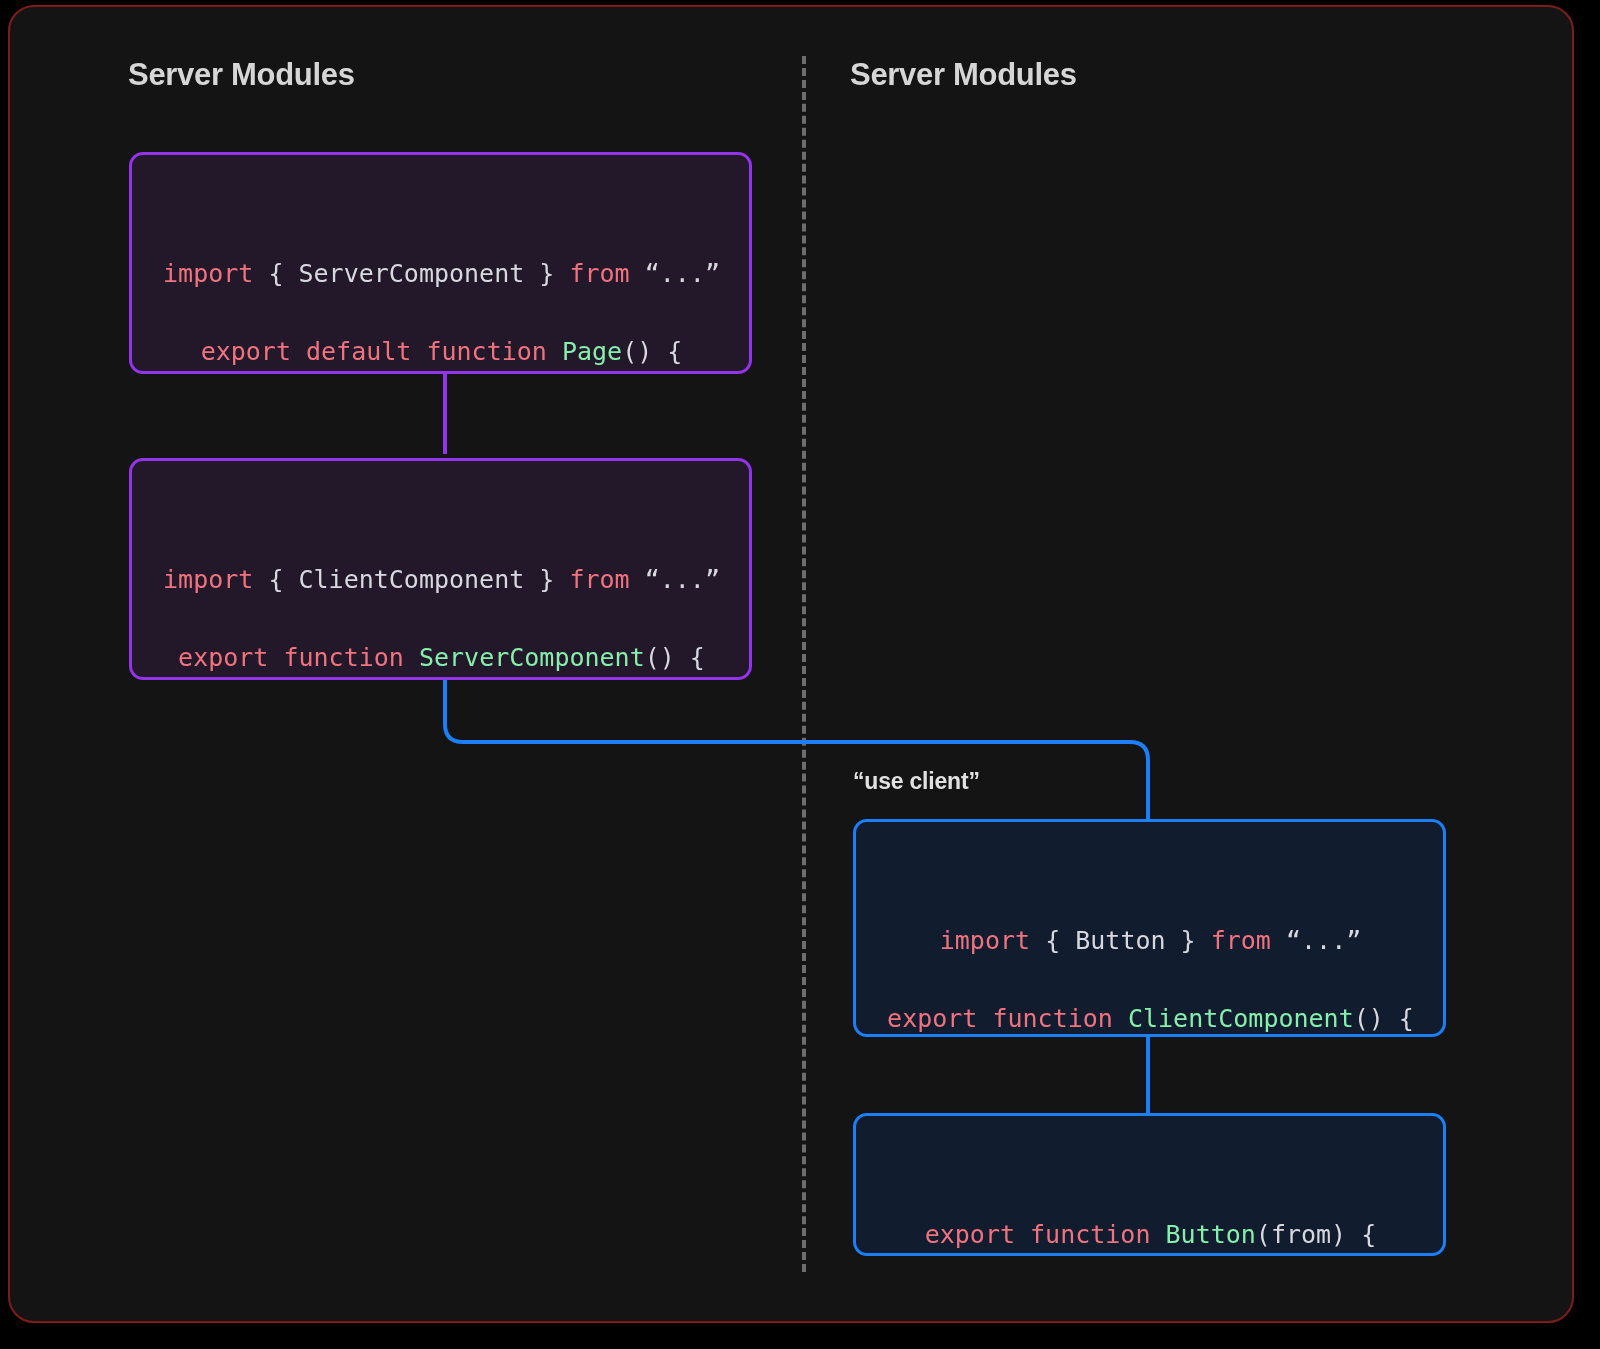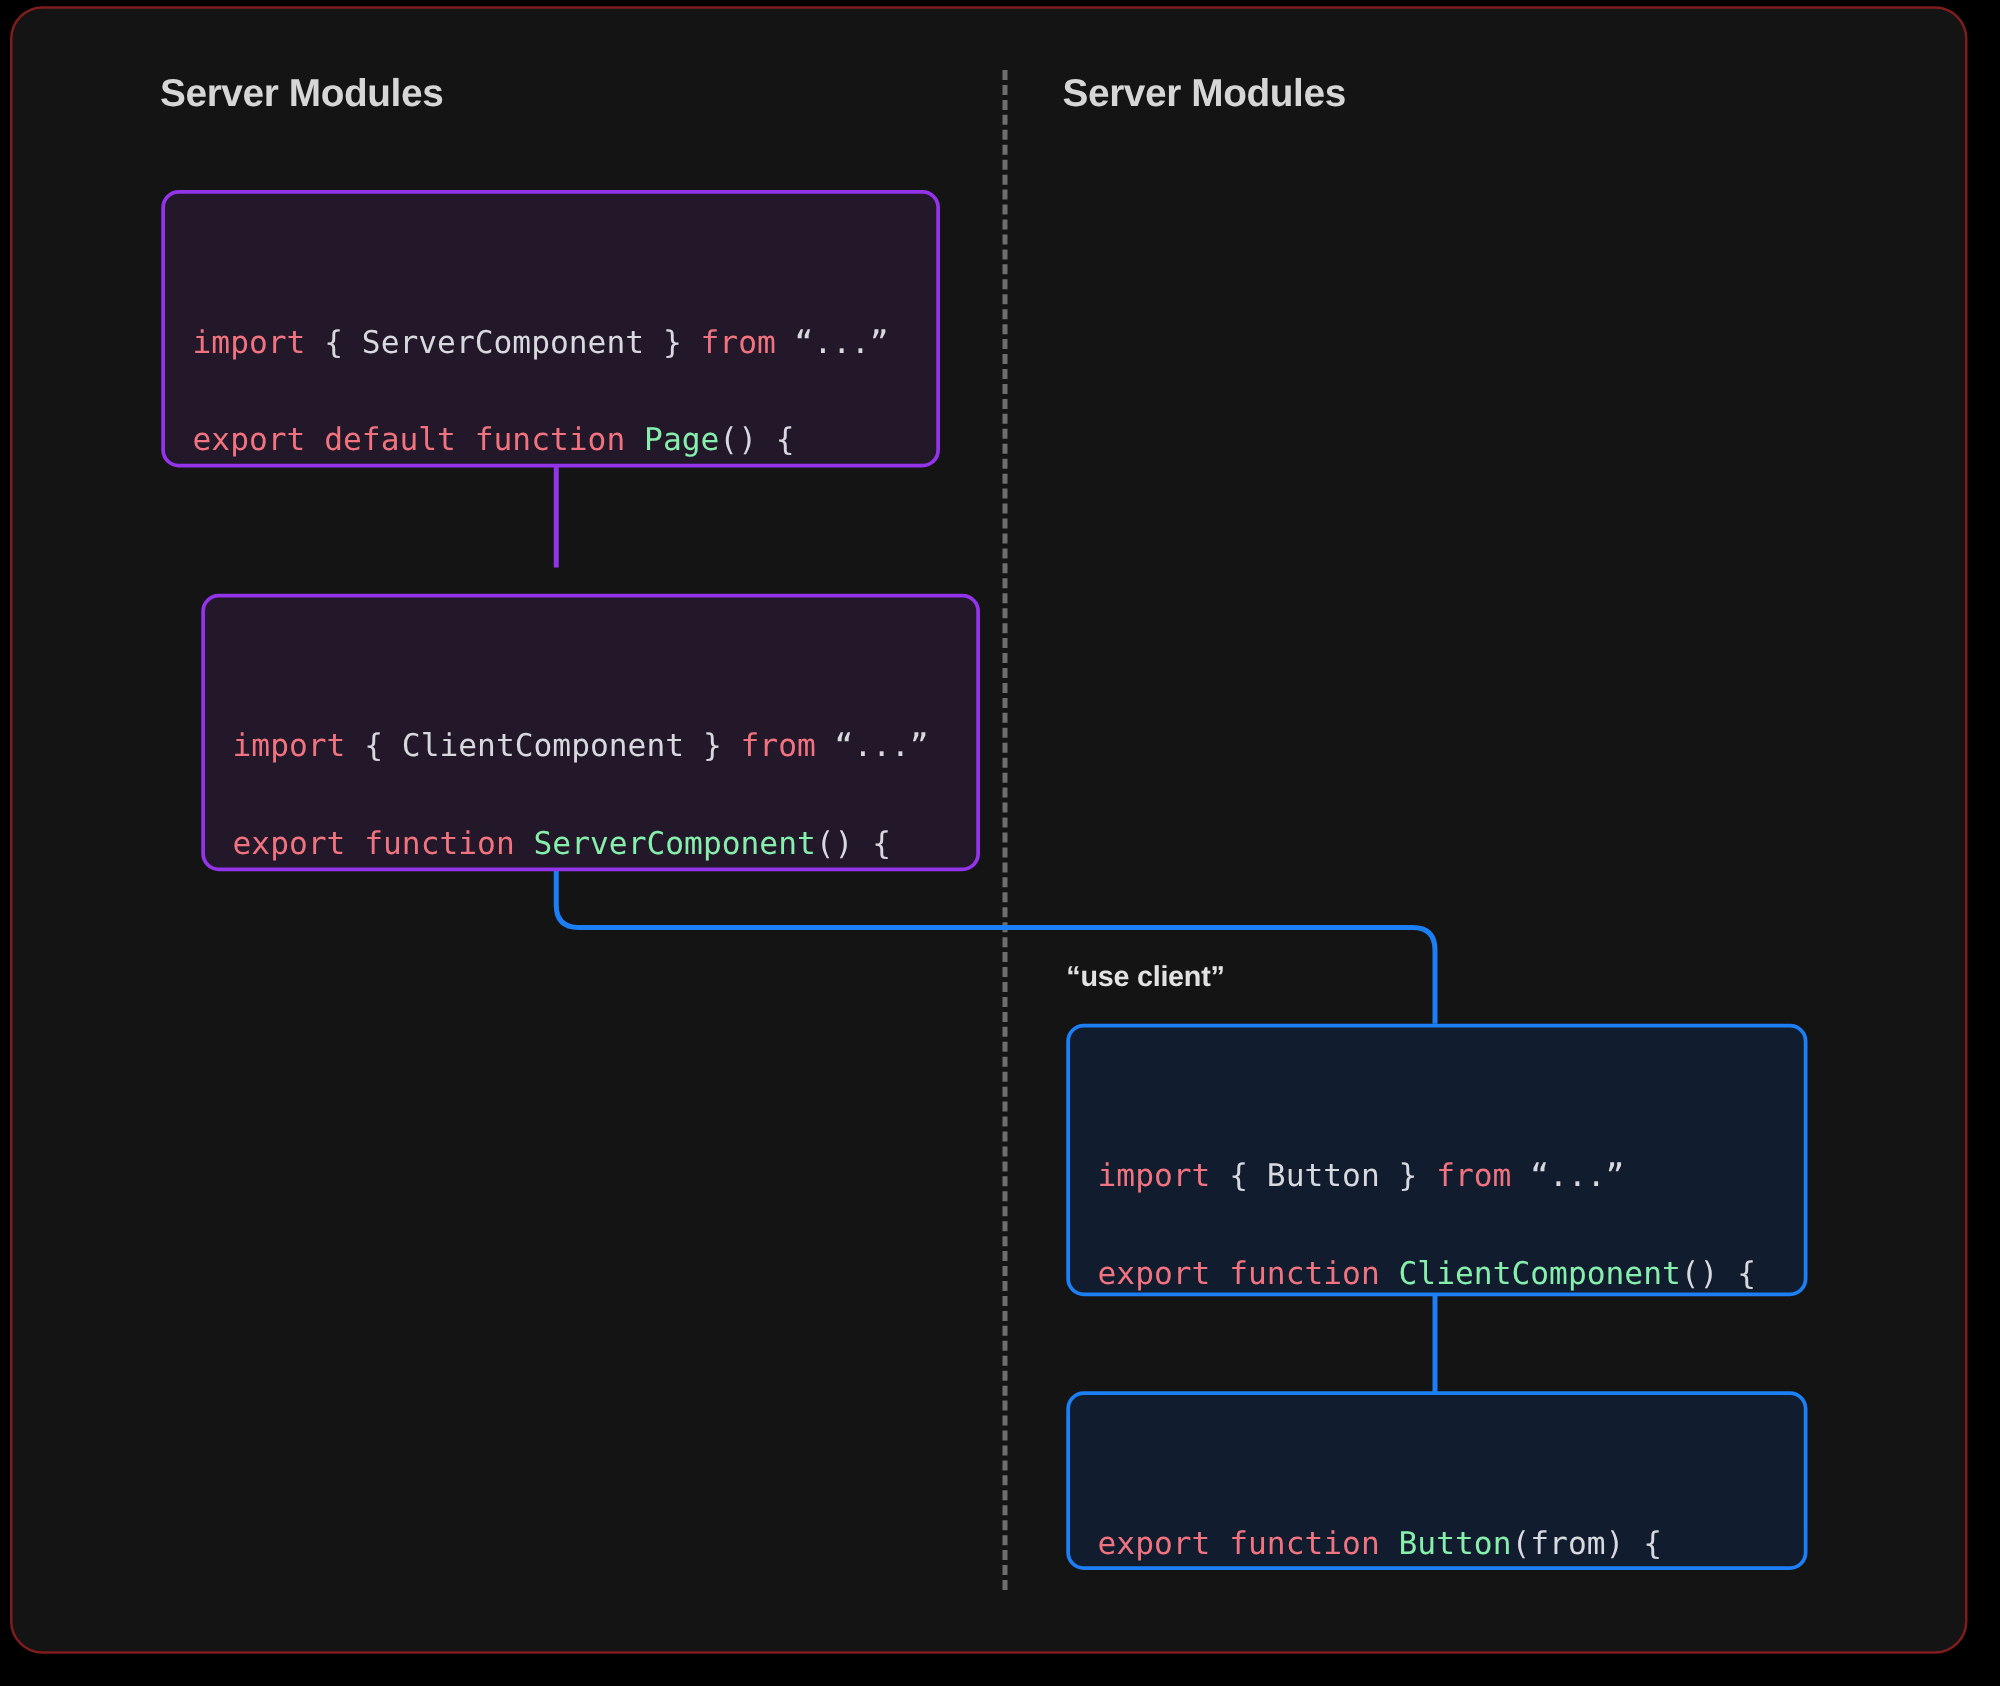--- a/index.html
+++ b/index.html
@@ -85,21 +85,21 @@
   }
   .code-block.server {
     background: #231829;
     border-color: #9333ea;
   }
   .code-block.client {
     background: #111c2e;
     border-color: #1c7ff5;
   }
   .code-inner { padding: 24px 20px 24px 22px; }
-  .code-line { height: 38px; }
+  .code-line { height: 38px; text-align: center; }
   .code-line.blank { height: 40px; }
 
   
   .t-kw    { color: #f0737f; }
   .t-plain { color: #d8d8df; }
   .t-comp  { color: #b username; }
   .t-comp  { color: #86efac; }
 
   
   #use-client-label {
@@ -137,21 +137,21 @@
 
       <path d="M 1138 1028 L 1138 1108" fill="none" stroke="#1c7ff5" stroke-width="4"></path>
     </svg>
 
     <div id="use-client-label">“use client”</div>
 
     <div class="code-block server" id="block-page" style="left:119px; top:145px; width:623px; height:222px;">
       <div class="code-inner"><div class="code-line"><span class="t-kw">import</span><span class="t-plain"> { </span><span class="t-plain">ServerComponent</span><span class="t-plain"> } </span><span class="t-kw">from</span><span class="t-plain"> “...”</span></div><div class="code-line blank">&nbsp;</div><div class="code-line"><span class="t-kw">export default function</span><span class="t-plain"> </span><span class="t-comp">Page</span><span class="t-plain">() {</span></div><div class="code-line"></div></div>
     </div>
 
-    <div class="code-block server" id="block-server-component" style="left:119px; top:468px; width:623px; height:222px;margin-left:32px;">
+    <div class="code-block server" id="block-server-component" style="left:119px; top:451px; width:623px; height:222px;">
       <div class="code-inner"><div class="code-line"><span class="t-kw">import</span><span class="t-plain"> { </span><span class="t-plain">ClientComponent</span><span class="t-plain"> } </span><span class="t-kw">from</span><span class="t-plain"> “...”</span></div><div class="code-line blank">&nbsp;</div><div class="code-line"><span class="t-kw">export function</span><span class="t-plain"> </span><span class="t-comp">ServerComponent</span><span class="t-plain">() {</span></div><div class="code-line"></div></div>
     </div>
 
     <div class="code-block client" id="block-client-component" style="left:843px; top:812px; width:593px; height:218px;">
       <div class="code-inner"><div class="code-line"><span class="t-kw">import</span><span class="t-plain"> { </span><span class="t-plain">Button</span><span class="t-plain"> } </span><span class="t-kw">from</span><span class="t-plain"> “...”</span></div><div class="code-line blank">&nbsp;</div><div class="code-line"><span class="t-kw">export function</span><span class="t-plain"> </span><span class="t-comp">ClientComponent</span><span class="t-plain">() {</span></div></div>
     </div>
 
     <div class="code-block client" id="block-button" style="left:843px; top:1106px; width:593px; height:143px;">
       <div class="code-inner"><div class="code-line"><span class="t-kw">export function</span><span class="t-plain"> </span><span class="t-comp">Button</span><span class="t-plain">(from) {</span></div><div class="code-line"></div></div>
     </div>

